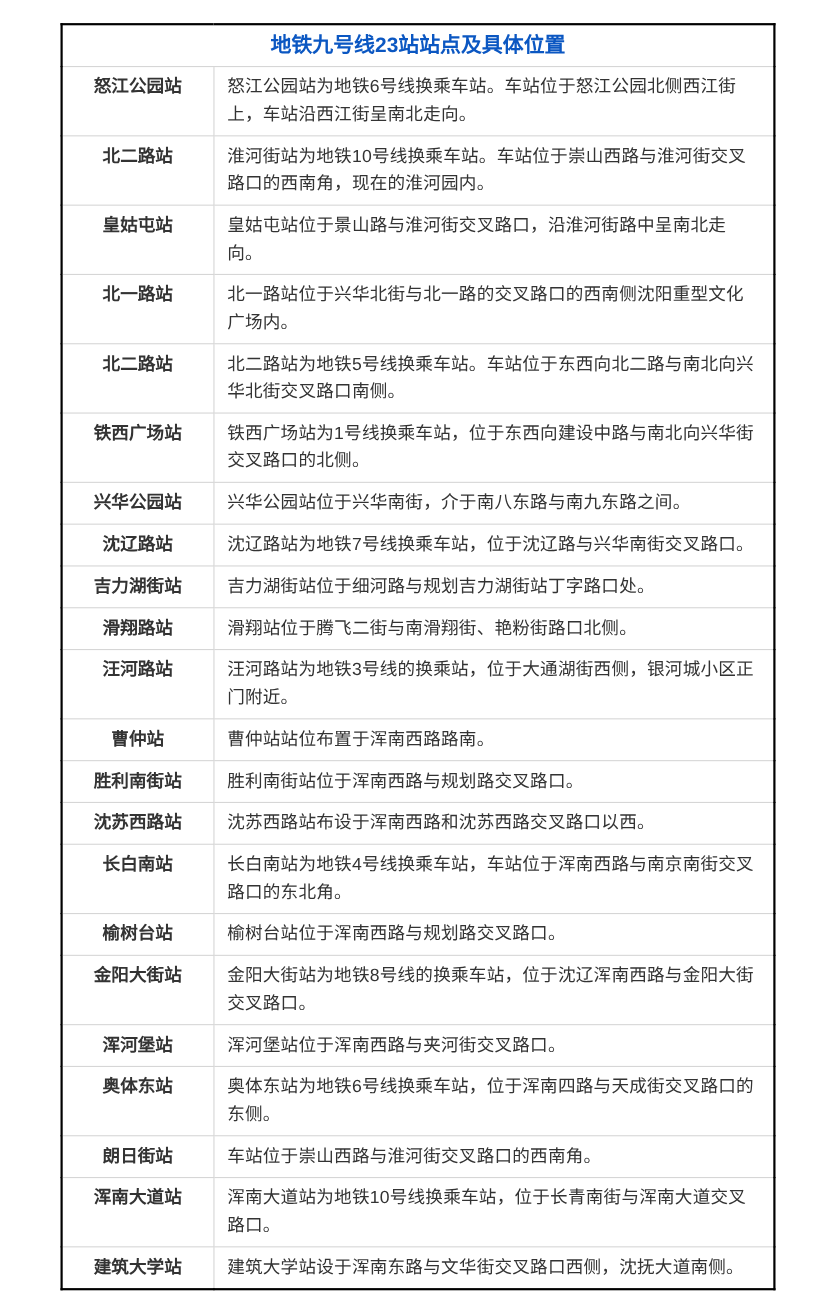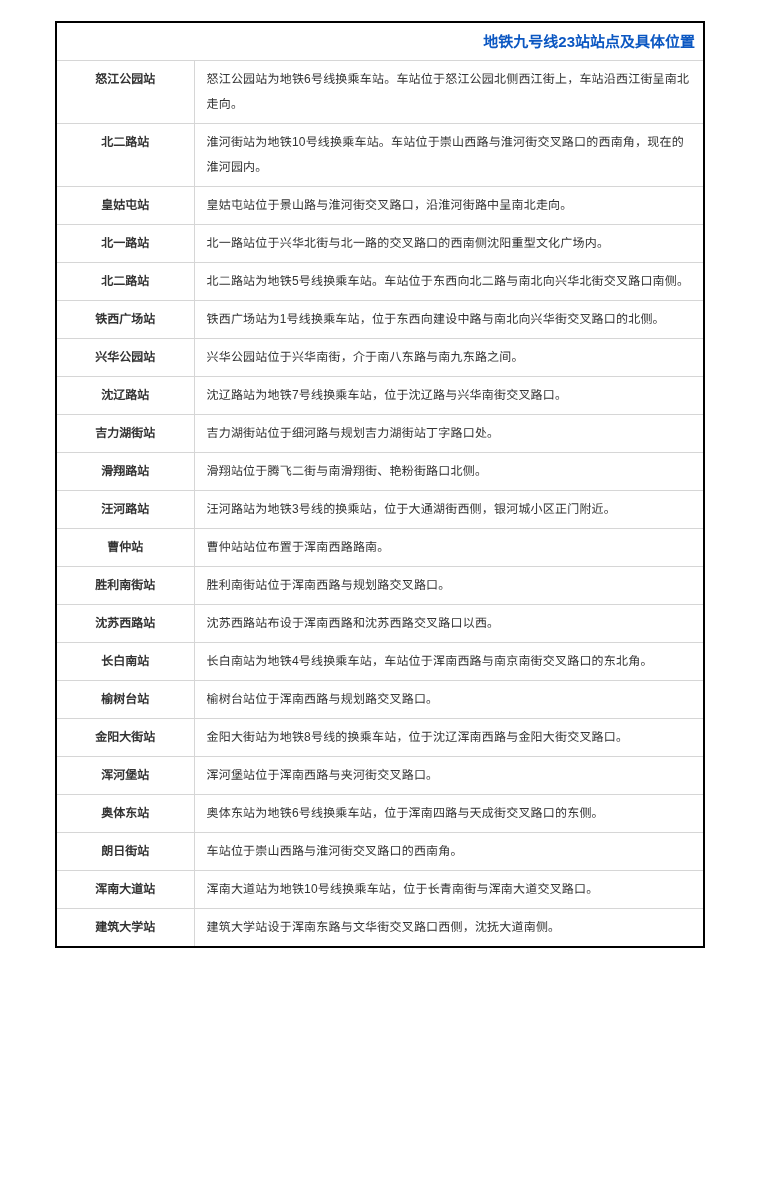--- a/index.html
+++ b/index.html
@@ -24,30 +24,30 @@
   table.stations{
     width:650px;
     margin:0 auto;
     border-collapse:collapse;
     border:2px solid var(--frame-color);
     table-layout:fixed;
   }
   col.c-station{width:138px;}
   th.table-title{
     padding:9px 8px;
-    font-size:15px;
+    font-size:19px;
     line-height:19px;
     font-weight:bold;
-    text-align:right;
+    text-align:center;
     color:var(--title-color);
     border:1px solid var(--grid-color);
   }
   td{
     border:1px solid var(--grid-color);
-    font-size:12px;
+    font-size:16px;
     line-height:25px;
     vertical-align:top;
     color:var(--text-color);
   }
   td.station{
     text-align:center;
     font-weight:bold;
     padding:6px 4px;
   }
   td.desc{

